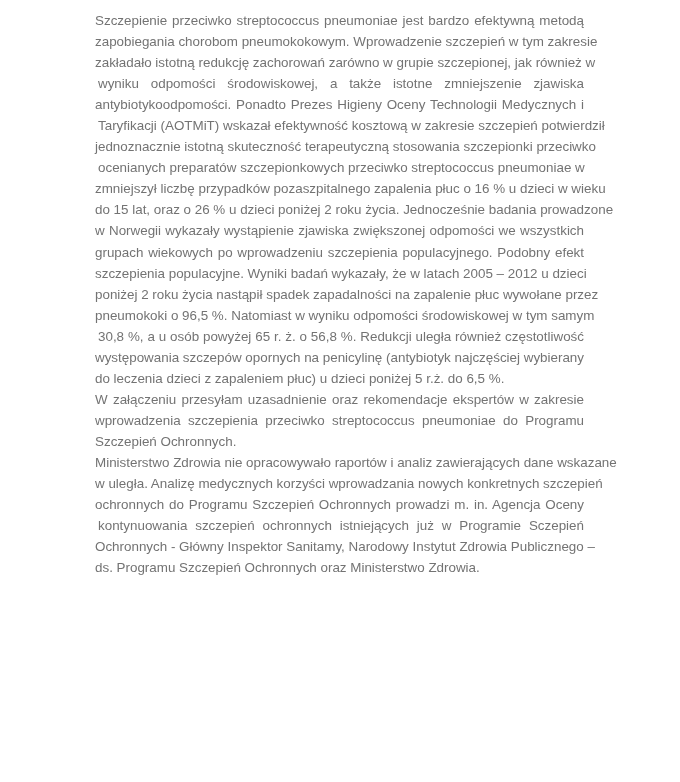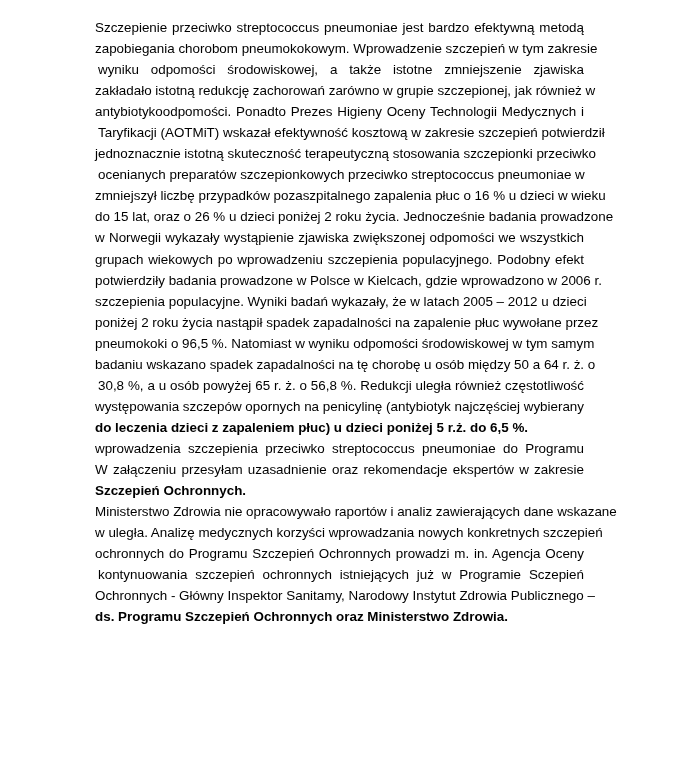--- a/index.html
+++ b/index.html
@@ -1,62 +1,60 @@
 <!DOCTYPE html>
 <html><head>
 <meta charset="utf-8">
 <style>
   html, body { margin: 0; padding: 0; background: #ffffff; }
   body { width: 680px; height: 782px; position: relative; overflow: hidden; }
   .page {
     position: absolute;
     left: 95px;
-    top: 17px;
+    top: 10px;
     width: 489px;
     font-family: "Liberation Sans", sans-serif;
     font-size: 13.4px;
     line-height: 21.05px;
-    color: #000000;
+    color: #737373;
   }
   .line {
     display: block;
     white-space: nowrap;
     text-align: justify;
     text-align-last: justify;
     height: 21.05px;
   }
-  .line.last { text-align-last: left; font-weight: bold; }
+  .line.last { text-align-last: left; }
   .line.indent { padding-left: 3px; }
 </style>
 </head>
 <body>
 
 <div class="page" id="doc">
     <span class="line">Szczepienie przeciwko streptococcus pneumoniae jest bardzo efektywną metodą</span>
     <span class="line">zapobiegania chorobom pneumokokowym. Wprowadzenie szczepień w tym zakresie</span>
+    <span class="line">zakładało istotną redukcję zachorowań zarówno w grupie szczepionej, jak również w</span>
     <span class="line indent">wyniku odpomości środowiskowej, a także istotne zmniejszenie zjawiska</span>
-    <span class="line">zakładało istotną redukcję zachorowań zarówno w grupie szczepionej, jak również w</span>
     <span class="line">antybiotykoodpomości. Ponadto Prezes Higieny Oceny Technologii Medycznych i</span>
     <span class="line indent">Taryfikacji (AOTMiT) wskazał efektywność kosztową w zakresie szczepień potwierdził</span>
     <span class="line">jednoznacznie istotną skuteczność terapeutyczną stosowania szczepionki przeciwko</span>
     <span class="line indent">ocenianych preparatów szczepionkowych przeciwko streptococcus pneumoniae w</span>
     <span class="line">zmniejszył liczbę przypadków pozaszpitalnego zapalenia płuc o 16 % u dzieci w wieku</span>
     <span class="line">do 15 lat, oraz o 26 % u dzieci poniżej 2 roku życia. Jednocześnie badania prowadzone</span>
     <span class="line">w Norwegii wykazały wystąpienie zjawiska zwiększonej odpomości we wszystkich</span>
     <span class="line">grupach wiekowych po wprowadzeniu szczepienia populacyjnego. Podobny efekt</span>
-    <span class="line">potwierdziły badania prowadzone w Polsce w Kielcach, gdzie wprowadzono w 2006 r.</span>
     <span class="line">szczepienia populacyjne. Wyniki badań wykazały, że w latach 2005 – 2012 u dzieci</span>
     <span class="line">poniżej 2 roku życia nastąpił spadek zapadalności na zapalenie płuc wywołane przez</span>
     <span class="line">pneumokoki o 96,5 %. Natomiast w wyniku odpomości środowiskowej w tym samym</span>
-    <span class="line">badaniu wskazano spadek zapadalności na tę chorobę u osób między 50 a 64 r. ż. o</span>
     <span class="line indent">30,8 %, a u osób powyżej 65 r. ż. o 56,8 %. Redukcji uległa również częstotliwość</span>
     <span class="line">występowania szczepów opornych na penicylinę (antybiotyk najczęściej wybierany</span>
     <span class="line last">do leczenia dzieci z zapaleniem płuc) u dzieci poniżej 5 r.ż. do 6,5 %.</span>
+    <span class="line">W załączeniu przesyłam uzasadnienie oraz rekomendacje ekspertów w zakresie</span>
     <span class="line">wprowadzenia szczepienia przeciwko streptococcus pneumoniae do Programu</span>
-    <span class="line">W załączeniu przesyłam uzasadnienie oraz rekomendacje ekspertów w zakresie</span>
     <span class="line last">Szczepień Ochronnych.</span>
     <span class="line">Ministerstwo Zdrowia nie opracowywało raportów i analiz zawierających dane wskazane</span>
     <span class="line">w uległa. Analizę medycznych korzyści wprowadzania nowych konkretnych szczepień</span>
     <span class="line">ochronnych do Programu Szczepień Ochronnych prowadzi m. in. Agencja Oceny</span>
     <span class="line indent">kontynuowania szczepień ochronnych istniejących już w Programie Sczepień</span>
     <span class="line">Ochronnych - Główny Inspektor Sanitamy, Narodowy Instytut Zdrowia Publicznego –</span>
     <span class="line last">ds. Programu Szczepień Ochronnych oraz Ministerstwo Zdrowia.</span>
   </div>
 
 </body></html>

